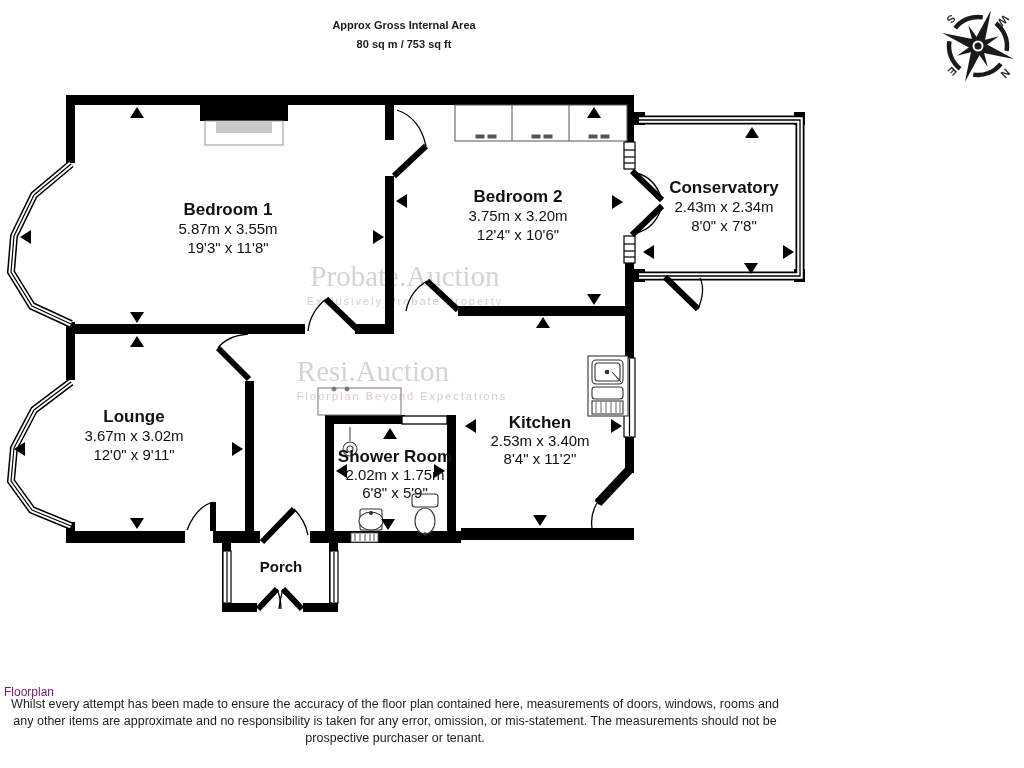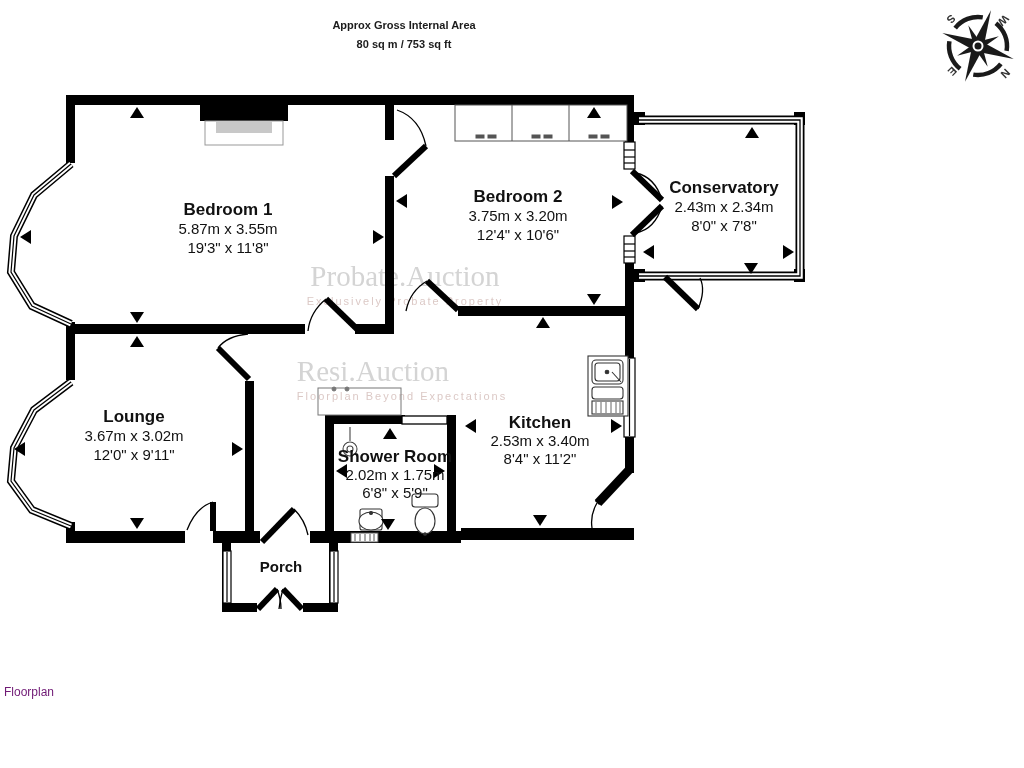--- a/index.html
+++ b/index.html
@@ -298,13 +298,16 @@
     <text x="44" y="9">N</text>
     <text x="80" y="48">E</text>
     <text x="44" y="86">S</text>
     <text x="8" y="48">W</text>
   </g>
 </svg>
 
 <div class="abs" id="floorplan-heading">Floorplan</div>
 
 <div class="abs" id="disclaimer">
+  <div>Whilst every attempt has been made to ensure the accuracy of the floor plan contained here, measurements of doors, windows, rooms and</div>
+  <div>any other items are approximate and no responsibility is taken for any error, omission, or mis-statement. The measurements should not be</div>
+  <div>prospective purchaser or tenant.</div>
 </div>
 
 </body></html>

